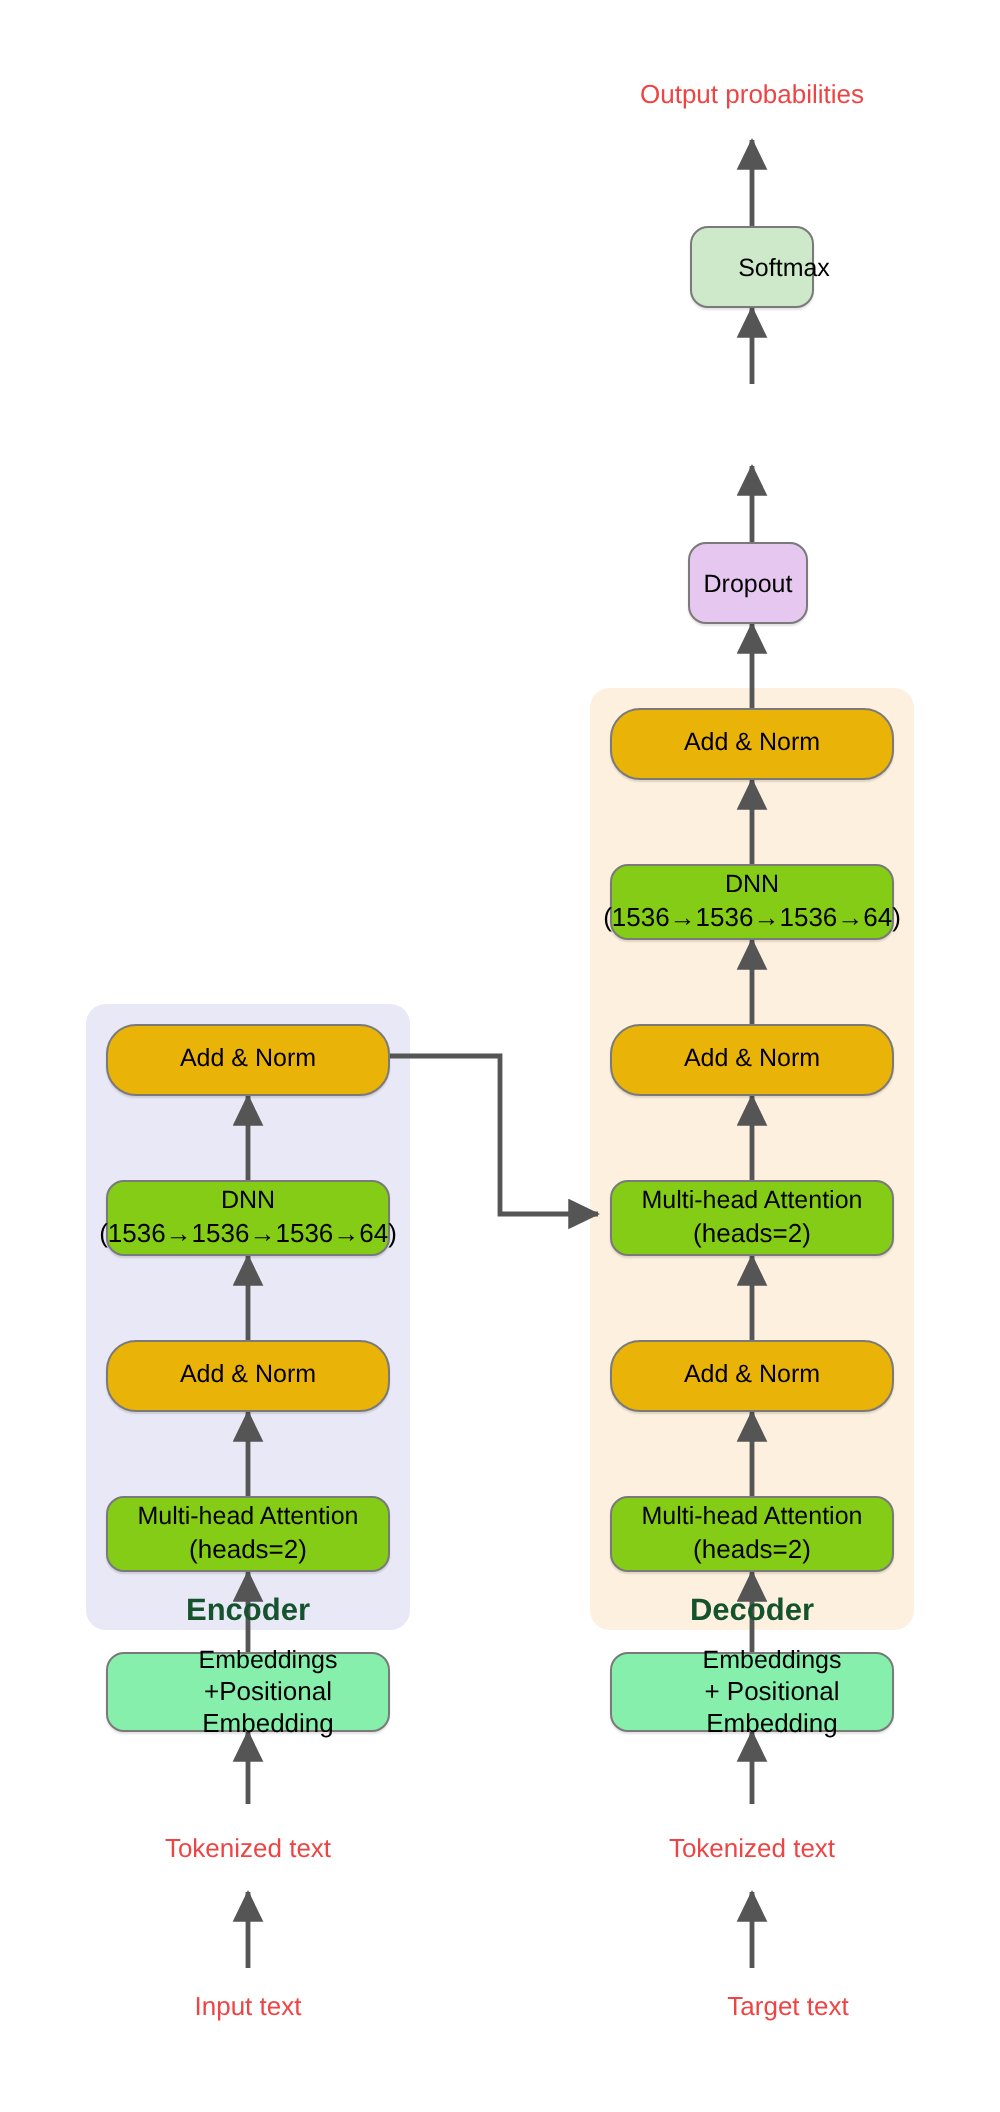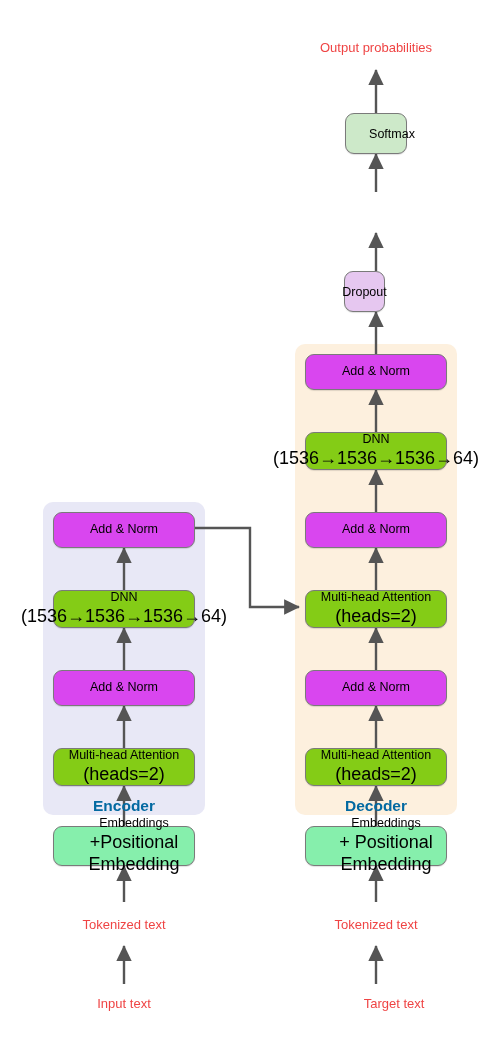--- a/index.html
+++ b/index.html
@@ -53,21 +53,21 @@
     box-shadow: 0 1px 1px rgba(0,0,0,0.12);
   }
   .node.wide {
     left: 53px;
     width: 142px;
   }
   .node.wide-d {
     left: 305px;
     width: 142px;
   }
-  .blue   { background: #d946ef; }
+  .blue   { background: #eab308; border-radius: 15px; }
   .yellow { background: #84cc16; text-align: right; }
   .gray   { background: #86efac; padding-left: 20px; }
   .green  { background: #cde9c9; }
   .pink   { background: #f6c9d8; }
   .purple { background: #e6c7f0; }
 
   .small-node {
     position: absolute;
     box-sizing: border-box;
     border: 1.6px solid #7a7a7a;
@@ -84,30 +84,30 @@
     text-align: center;
     white-space: nowrap;
     color: #ef4444;
   }
   .section-label {
     position: absolute;
     font-size: 15.5px;
     font-weight: bold;
     text-align: center;
     white-space: nowrap;
-    color: #0369a1;
+    color: #14532d;
   }
   svg.arrows {
     position: absolute;
     left: 0; top: 0;
     width: 500px;
     height: 1056px;
     pointer-events: none;
   }
-  .l2 { font-size: 18px; }
+  .l2 { font-size: 13px; }
 </style>
 </head>
 <body>
 
 <div id="canvas">
 
   <div class="panel" id="encoder-panel"></div>
   <div class="panel" id="decoder-panel"></div>
 
   <svg class="arrows" viewBox="0 0 500 1056">
@@ -156,21 +156,21 @@
     <path d="M195,528 L250,528 L250,607 L299,607" fill="none" stroke="#555555" stroke-width="2.4" marker-end="url(#ah)"></path>
   </svg>
 
   <div class="plain-label" style="left:376px; top:47px; transform:translate(-50%,-50%);">Output probabilities</div>
 
   <div class="small-node green" style="left:345px; top:113px; width:62px; height:41px;padding-left:32px;">
     <span>Softmax</span>
   </div>
 
 
-  <div class="small-node purple" style="left:344px; top:271px; width:41px; height:41px;">
+  <div class="small-node purple" style="left:344px; top:271px; width:60px; height:41px;">
     <span>Dropout</span>
   </div>
 
   <div class="node wide-d blue" style="top:354px; height:36px;">
     <span>Add &amp; Norm</span>
   </div>
 
   <div class="node wide-d yellow" style="top:432px; height:38px; flex-direction:column;">
     <span>DNN</span>
     <span class="l2">(1536→1536→1536→64)</span>

